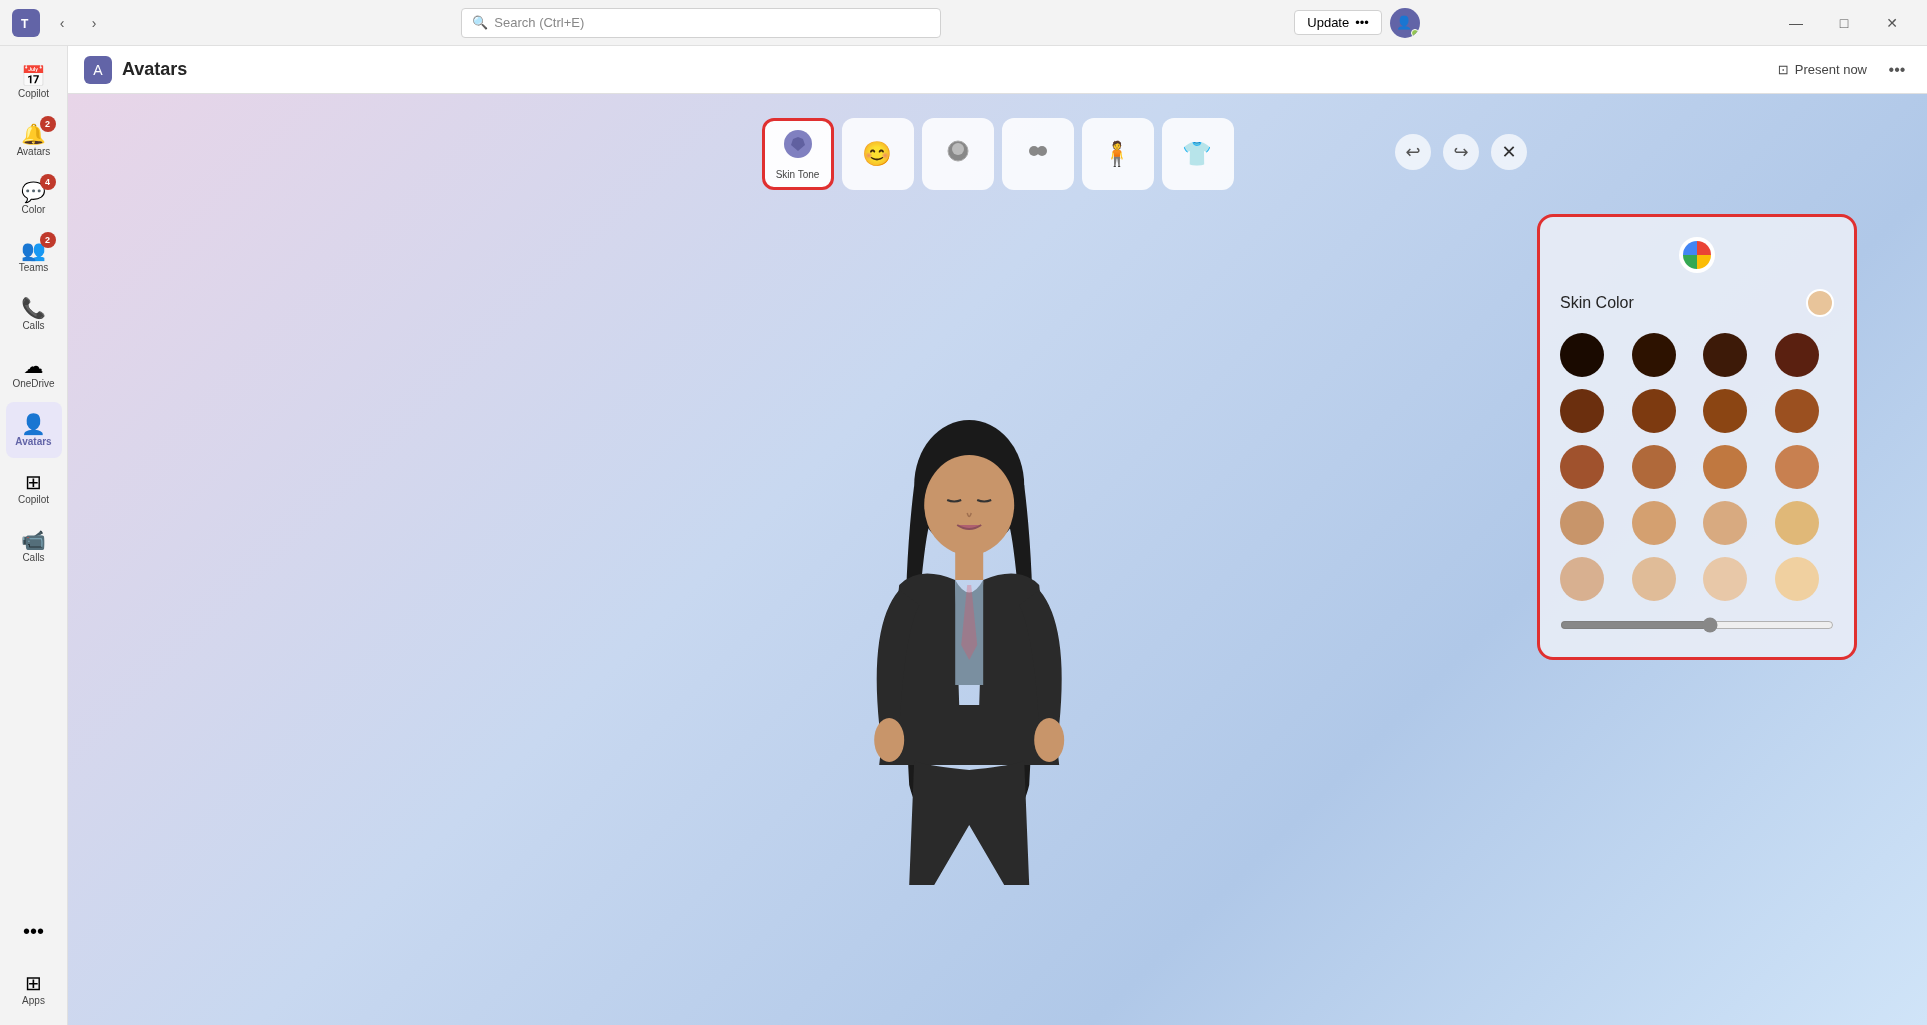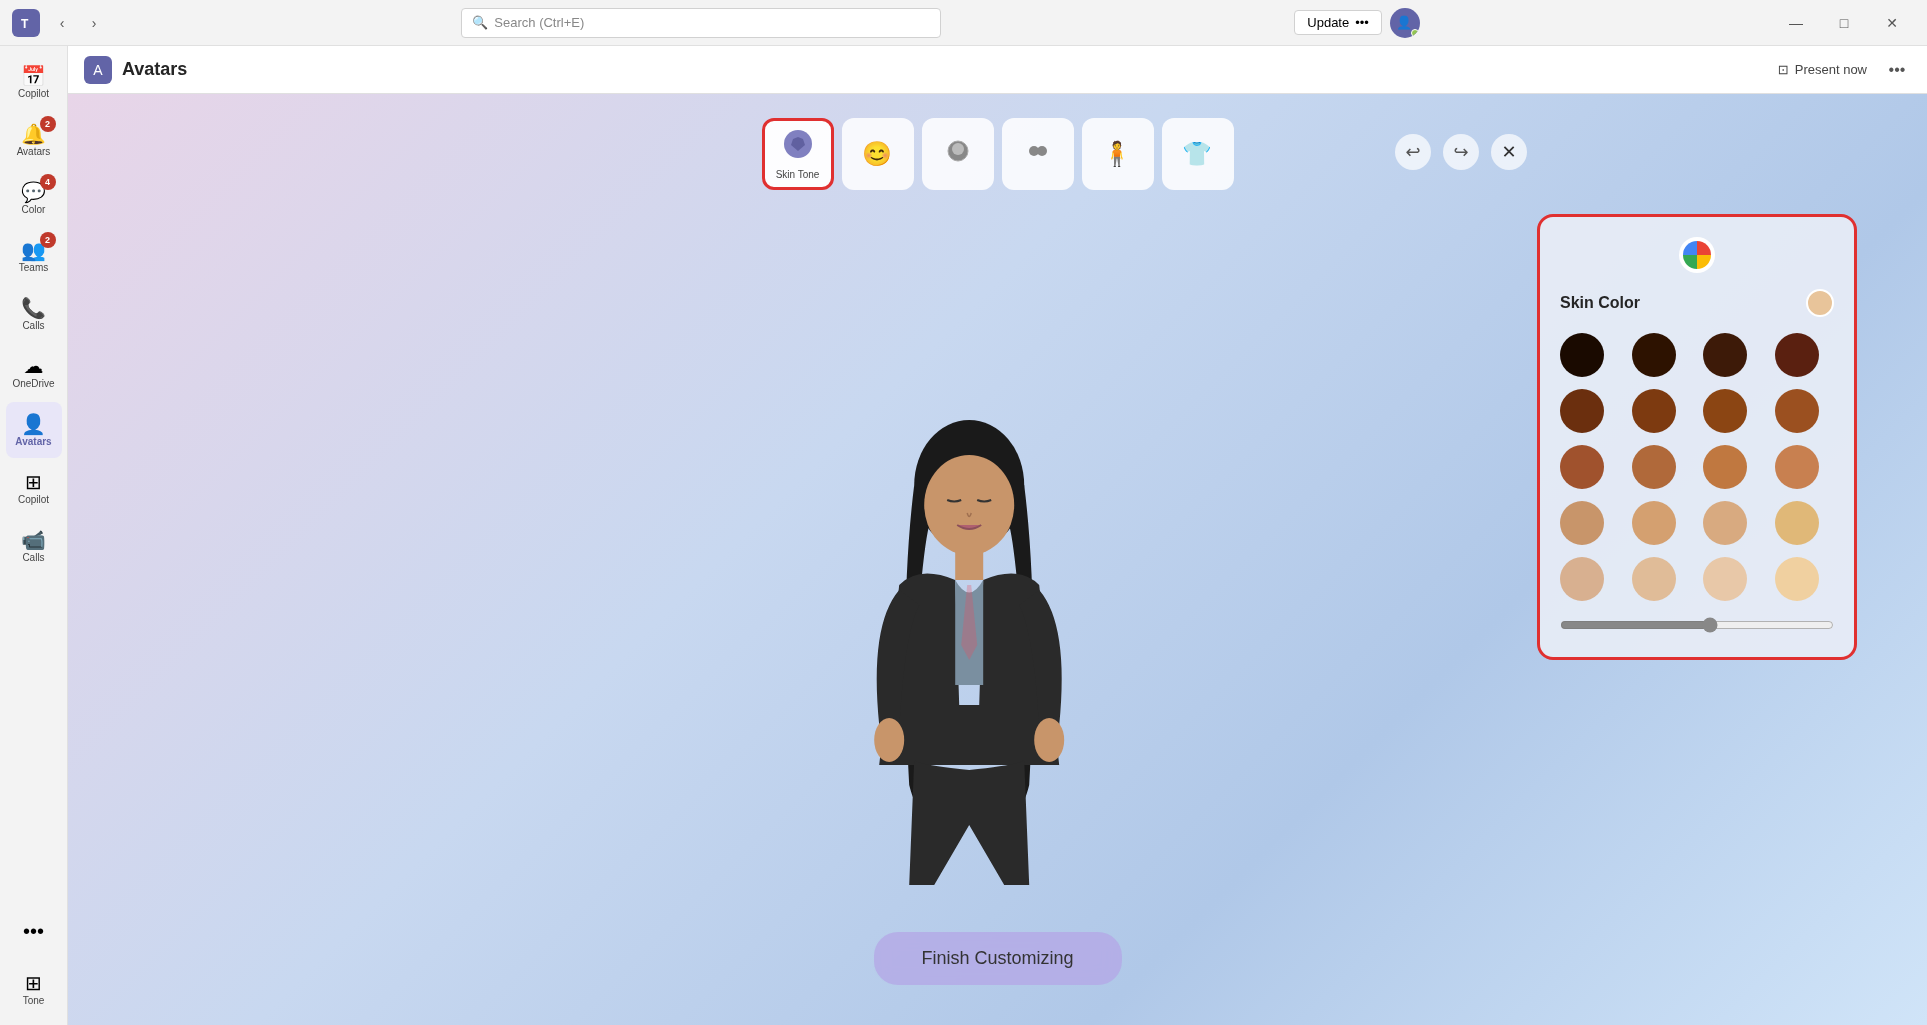--- a/index.html
+++ b/index.html
@@ -248,21 +248,21 @@
       border-radius: 16px;
       border: 3px solid #e03030;
       padding: 20px;
       z-index: 20;
     }
     #skin-panel .panel-header {
       display: flex; align-items: center; justify-content: space-between;
       margin-bottom: 16px;
     }
     #skin-panel .panel-title {
-      font-size: 16px; font-weight: 700; color: #252525;
+      font-size: 16px; font-weight: 400; color: #252525;
     }
     #skin-panel .google-icon {
       width: 36px; height: 36px;
       border-radius: 50%; background: white;
       display: flex; align-items: center; justify-content: center;
       font-size: 18px;
     }
     #skin-panel .current-color {
       width: 28px; height: 28px;
       border-radius: 50%;
@@ -370,21 +370,21 @@
     <div class="sidebar-item">
       <span class="icon">📹</span>
       <span class="label">Calls</span>
     </div>
     <div class="sidebar-spacer"></div>
     <div class="sidebar-item">
       <span class="icon">•••</span>
     </div>
     <div class="sidebar-item">
       <span class="icon">⊞</span>
-      <span class="label">Tone</span>
+      <span class="label">Apps</span>
     </div>
   </nav>
 
   <div id="content">
 
     <div id="content-header">
       <div class="app-icon">
         <span>A</span>
       </div>
       <span class="title">Avatars</span>
@@ -486,23 +486,20 @@
           <path d="M80 185 Q50 220 60 320 L80 325 Q85 230 100 200 Z" fill="#2a2a2a"></path>
           <path d="M220 185 Q250 220 240 320 L220 325 Q215 230 200 200 Z" fill="#2a2a2a"></path>
 
           <ellipse cx="70" cy="335" rx="15" ry="22" fill="#c8956a"></ellipse>
           <ellipse cx="230" cy="335" rx="15" ry="22" fill="#c8956a"></ellipse>
 
           <path d="M95 355 Q100 360 150 365 Q200 360 205 355 L210 480 L185 480 L150 420 L115 480 L90 480 Z" fill="#2a2a2a"></path>
         </svg>
       </div>
 
-      <button id="finish-btn">
-        <span>Finish Customizing</span>
-      </button>
 
       <div id="skin-panel">
         <div style="display:flex;justify-content:center;margin-bottom:16px;">
           <div class="google-icon">
             <div class="google-circle"></div>
           </div>
         </div>
         <div class="panel-header">
           <span class="panel-title">Skin Color</span>
           <div class="current-color" style="background:#e8c49a;"></div>

